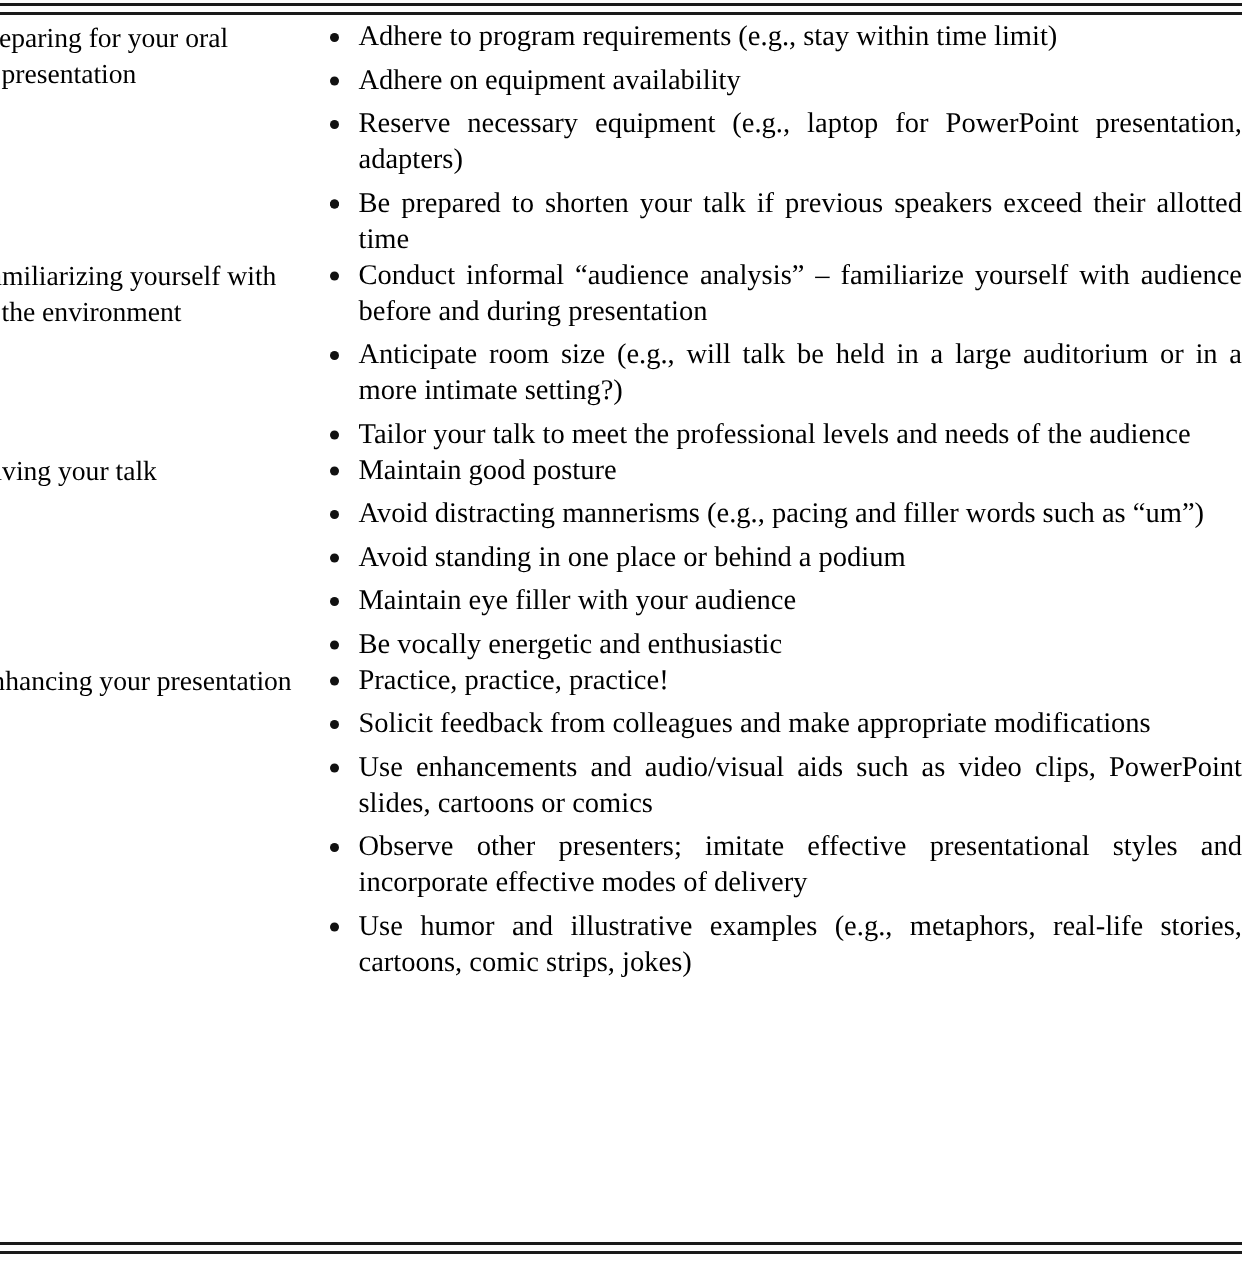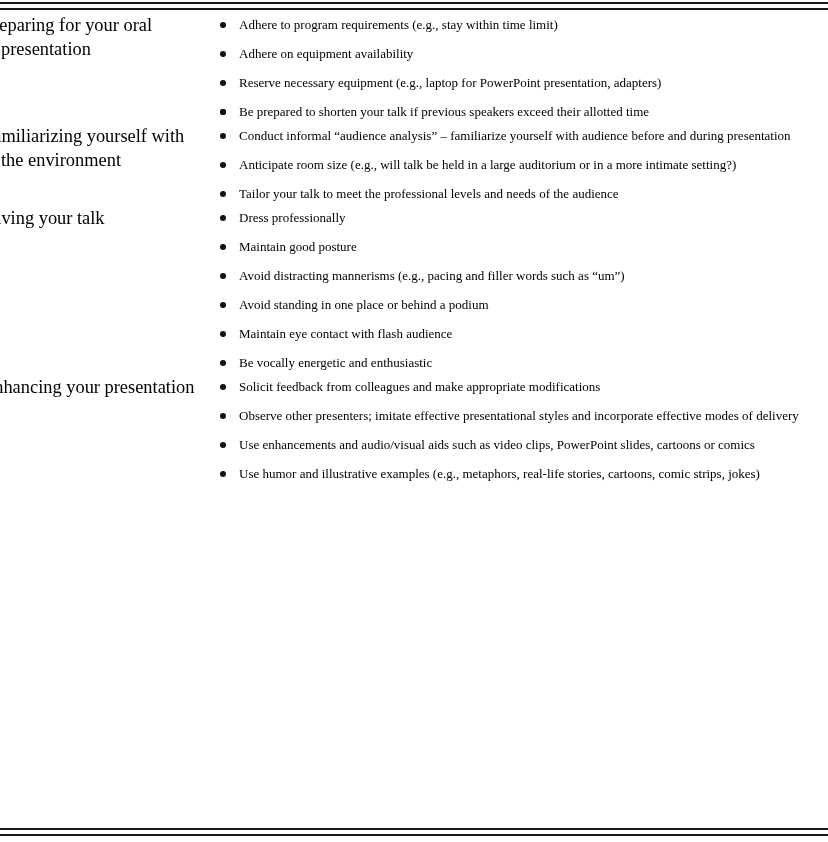--- a/index.html
+++ b/index.html
@@ -64,21 +64,21 @@
 
   .row-items {
     flex: 1 1 auto;
     width: 596px;
     box-sizing: border-box;
   }
 
   .bullet-item {
     position: relative;
     padding-left: 25px;
-    font-size: 13px;
+    font-size: 19px;
     line-height: 24px;
     text-align: justify;
     text-justify: inter-word;
     margin-bottom: 5px;
     
   }
   .bullet-item:last-child { margin-bottom: 0; font-family: Liberation Serif, serif; }
 
   .bullet-dot {
     position: absolute;
@@ -116,34 +116,34 @@
         <div class="row-head">Familiarizing yourself with the environment</div>
         <div class="row-items">
           <div class="bullet-item"><span class="bullet-dot" style="background: rgb(17, 17, 17);"></span><span>Conduct informal “audience analysis” – familiarize yourself with audience before and during presentation</span></div>
           <div class="bullet-item"><span class="bullet-dot" style="background: rgb(17, 17, 17);"></span><span>Anticipate room size (e.g., will talk be held in a large auditorium or in a more intimate setting?)</span></div>
           <div class="bullet-item"><span class="bullet-dot" style="background: rgb(17, 17, 17);"></span><span>Tailor your talk to meet the professional levels and needs of the audience</span></div>
         </div>
       </div>
       <div class="row">
         <div class="row-head">Giving your talk</div>
         <div class="row-items">
-          <div class="bullet-item"><span class="bullet-dot" style="background: rgb(17, 17, 17);"></span><span>Dress professionally</span></div>
           <div class="bullet-item"><span class="bullet-dot" style="background: rgb(17, 17, 17);"></span><span>Maintain good posture</span></div>
           <div class="bullet-item"><span class="bullet-dot" style="background: rgb(17, 17, 17);"></span><span>Avoid distracting mannerisms (e.g., pacing and filler words such as “um”)</span></div>
           <div class="bullet-item"><span class="bullet-dot" style="background: rgb(17, 17, 17);"></span><span>Avoid standing in one place or behind a podium</span></div>
-          <div class="bullet-item"><span class="bullet-dot" style="background: rgb(17, 17, 17);"></span><span>Maintain eye contact with flash audience</span></div>
+          <div class="bullet-item"><span class="bullet-dot" style="background: rgb(17, 17, 17);"></span><span>Maintain eye filler with your audience</span></div>
           <div class="bullet-item"><span class="bullet-dot" style="background: rgb(17, 17, 17);"></span><span>Be vocally energetic and enthusiastic</span></div>
         </div>
       </div>
       <div class="row">
         <div class="row-head">Enhancing your presentation</div>
         <div class="row-items">
+          <div class="bullet-item"><span class="bullet-dot" style="background: rgb(17, 17, 17);"></span><span>Practice, practice, practice!</span></div>
           <div class="bullet-item"><span class="bullet-dot" style="background: rgb(17, 17, 17);"></span><span>Solicit feedback from colleagues and make appropriate modifications</span></div>
+          <div class="bullet-item"><span class="bullet-dot" style="background: rgb(17, 17, 17);"></span><span>Use enhancements and audio/visual aids such as video clips, PowerPoint slides, cartoons or comics</span></div>
           <div class="bullet-item"><span class="bullet-dot" style="background: rgb(17, 17, 17);"></span><span>Observe other presenters; imitate effective presentational styles and incorporate effective modes of delivery</span></div>
-          <div class="bullet-item"><span class="bullet-dot" style="background: rgb(17, 17, 17);"></span><span>Use enhancements and audio/visual aids such as video clips, PowerPoint slides, cartoons or comics</span></div>
           <div class="bullet-item"><span class="bullet-dot" style="background: rgb(17, 17, 17);"></span><span>Use humor and illustrative examples (e.g., metaphors, real-life stories, cartoons, comic strips, jokes)</span></div>
         </div>
       </div>
     </div>
 
   <div class="rule rule-bot-1" style="background: rgb(26, 26, 26);"></div>
   <div class="rule rule-bot-2" style="background: rgb(26, 26, 26);"></div>
 
 </div>
 

